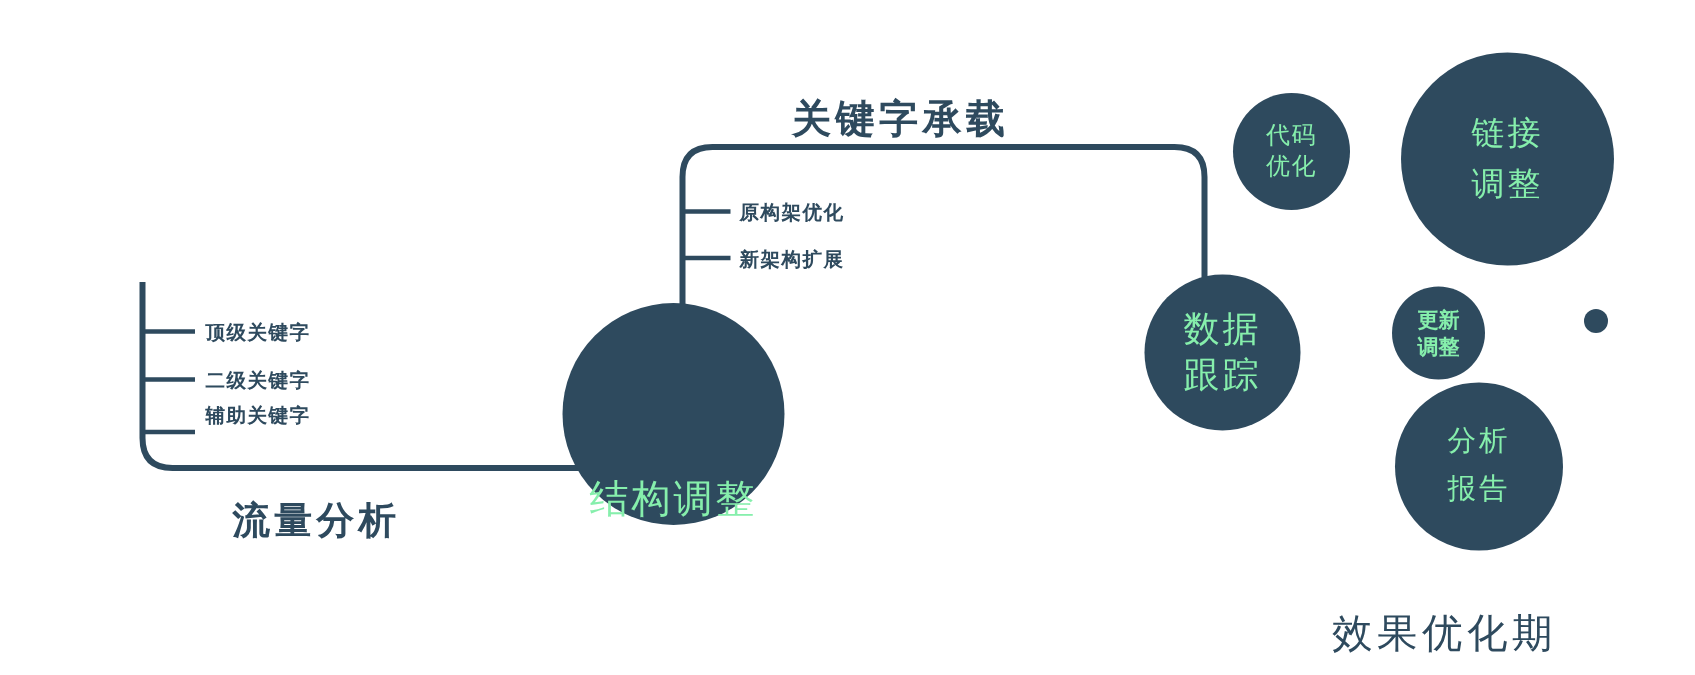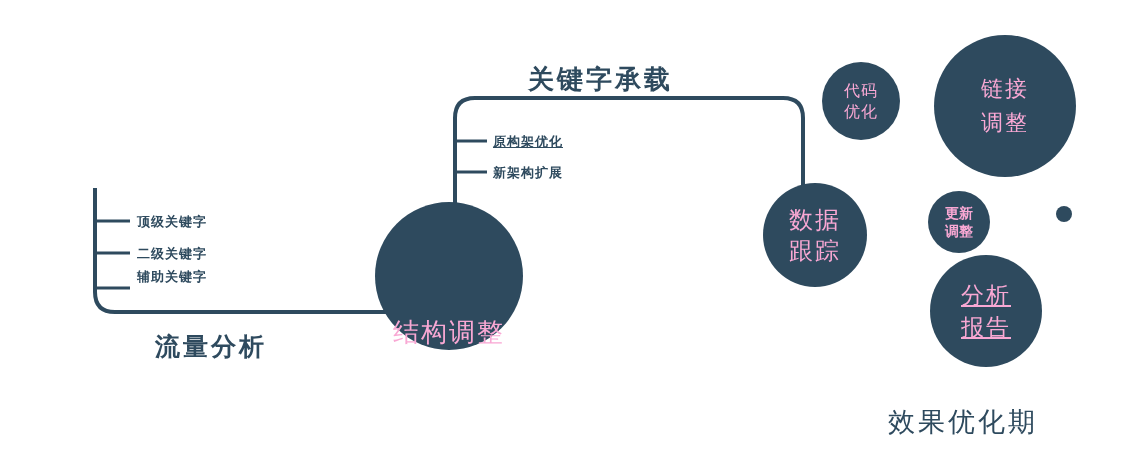--- a/index.html
+++ b/index.html
@@ -29,35 +29,35 @@
   }
   .tick {
     fill: none;
     stroke: var(--color-accent, #2e4a5e);
     stroke-width: 3;
   }
   .circle {
     position: absolute;
     border-radius: 50%;
     background: var(--color-accent, #2e4a5e);
-    color: #f9a8d4;
+    color: #86efac;
     display: flex;
     flex-direction: column;
     align-items: center;
     justify-content: center;
     text-align: center;
   }
   .circle span { display: block; }
   .node-traffic  { left: 18px;  top: 55px;  width: 155px; height: 155px; font-size: 26px; letter-spacing: 2px; }
   .node-structure{ left: 375px; top: 202px; width: 148px; height: 148px; font-size: 26px; letter-spacing: 2px; justify-content: flex-end; }
   .node-tracking { left: 763px; top: 183px; width: 104px; height: 104px; font-size: 24px; line-height: 31px; letter-spacing: 2px; }
   .node-code     { left: 822px; top: 62px;  width: 78px;  height: 78px;  font-size: 16px; line-height: 21px; letter-spacing: 1px; }
   .node-link     { left: 934px; top: 35px;  width: 142px; height: 142px; font-size: 22px; line-height: 34px; letter-spacing: 2px; }
   .node-update   { left: 928px; top: 191px; width: 62px;  height: 62px;  font-size: 14px; line-height: 18px; font-weight: bold; align-items: center; }
-  .node-report   { left: 930px; top: 255px; width: 112px; height: 112px; font-size: 23px; line-height: 32px; letter-spacing: 2px; text-decoration: underline; }
+  .node-report   { left: 930px; top: 255px; width: 112px; height: 112px; font-size: 19px; line-height: 32px; letter-spacing: 2px; }
   .node-dot      { left: 1056px; top: 206px; width: 16px; height: 16px; }
   .edge-label {
     position: absolute;
     color: var(--color-text, #2e4a5e);
     font-weight: bold;
     font-size: 25px;
     letter-spacing: 3px;
     white-space: nowrap;
   }
   .edge-label-user-base    { left: 155px; top: 330px; }
@@ -66,21 +66,21 @@
     position: absolute;
     color: var(--color-text, #2e4a5e);
     font-size: 13px;
     font-weight: bold;
     letter-spacing: 1px;
     white-space: nowrap;
   }
   .branch-traffic-0   { left: 137px; top: 213px; }
   .branch-traffic-1   { left: 137px; top: 245px; }
   .branch-traffic-2   { left: 137px; top: 268px; }
-  .branch-structure-0 { left: 493px; top: 133px; text-decoration: underline; }
+  .branch-structure-0 { left: 493px; top: 133px; }
   .branch-structure-1 { left: 493px; top: 164px; }
   .caption {
     position: absolute;
     left: 888px;
     top: 404px;
     color: var(--color-text, #2e4a5e);
     font-size: 27px;
     letter-spacing: 3px;
     white-space: nowrap;
   }

